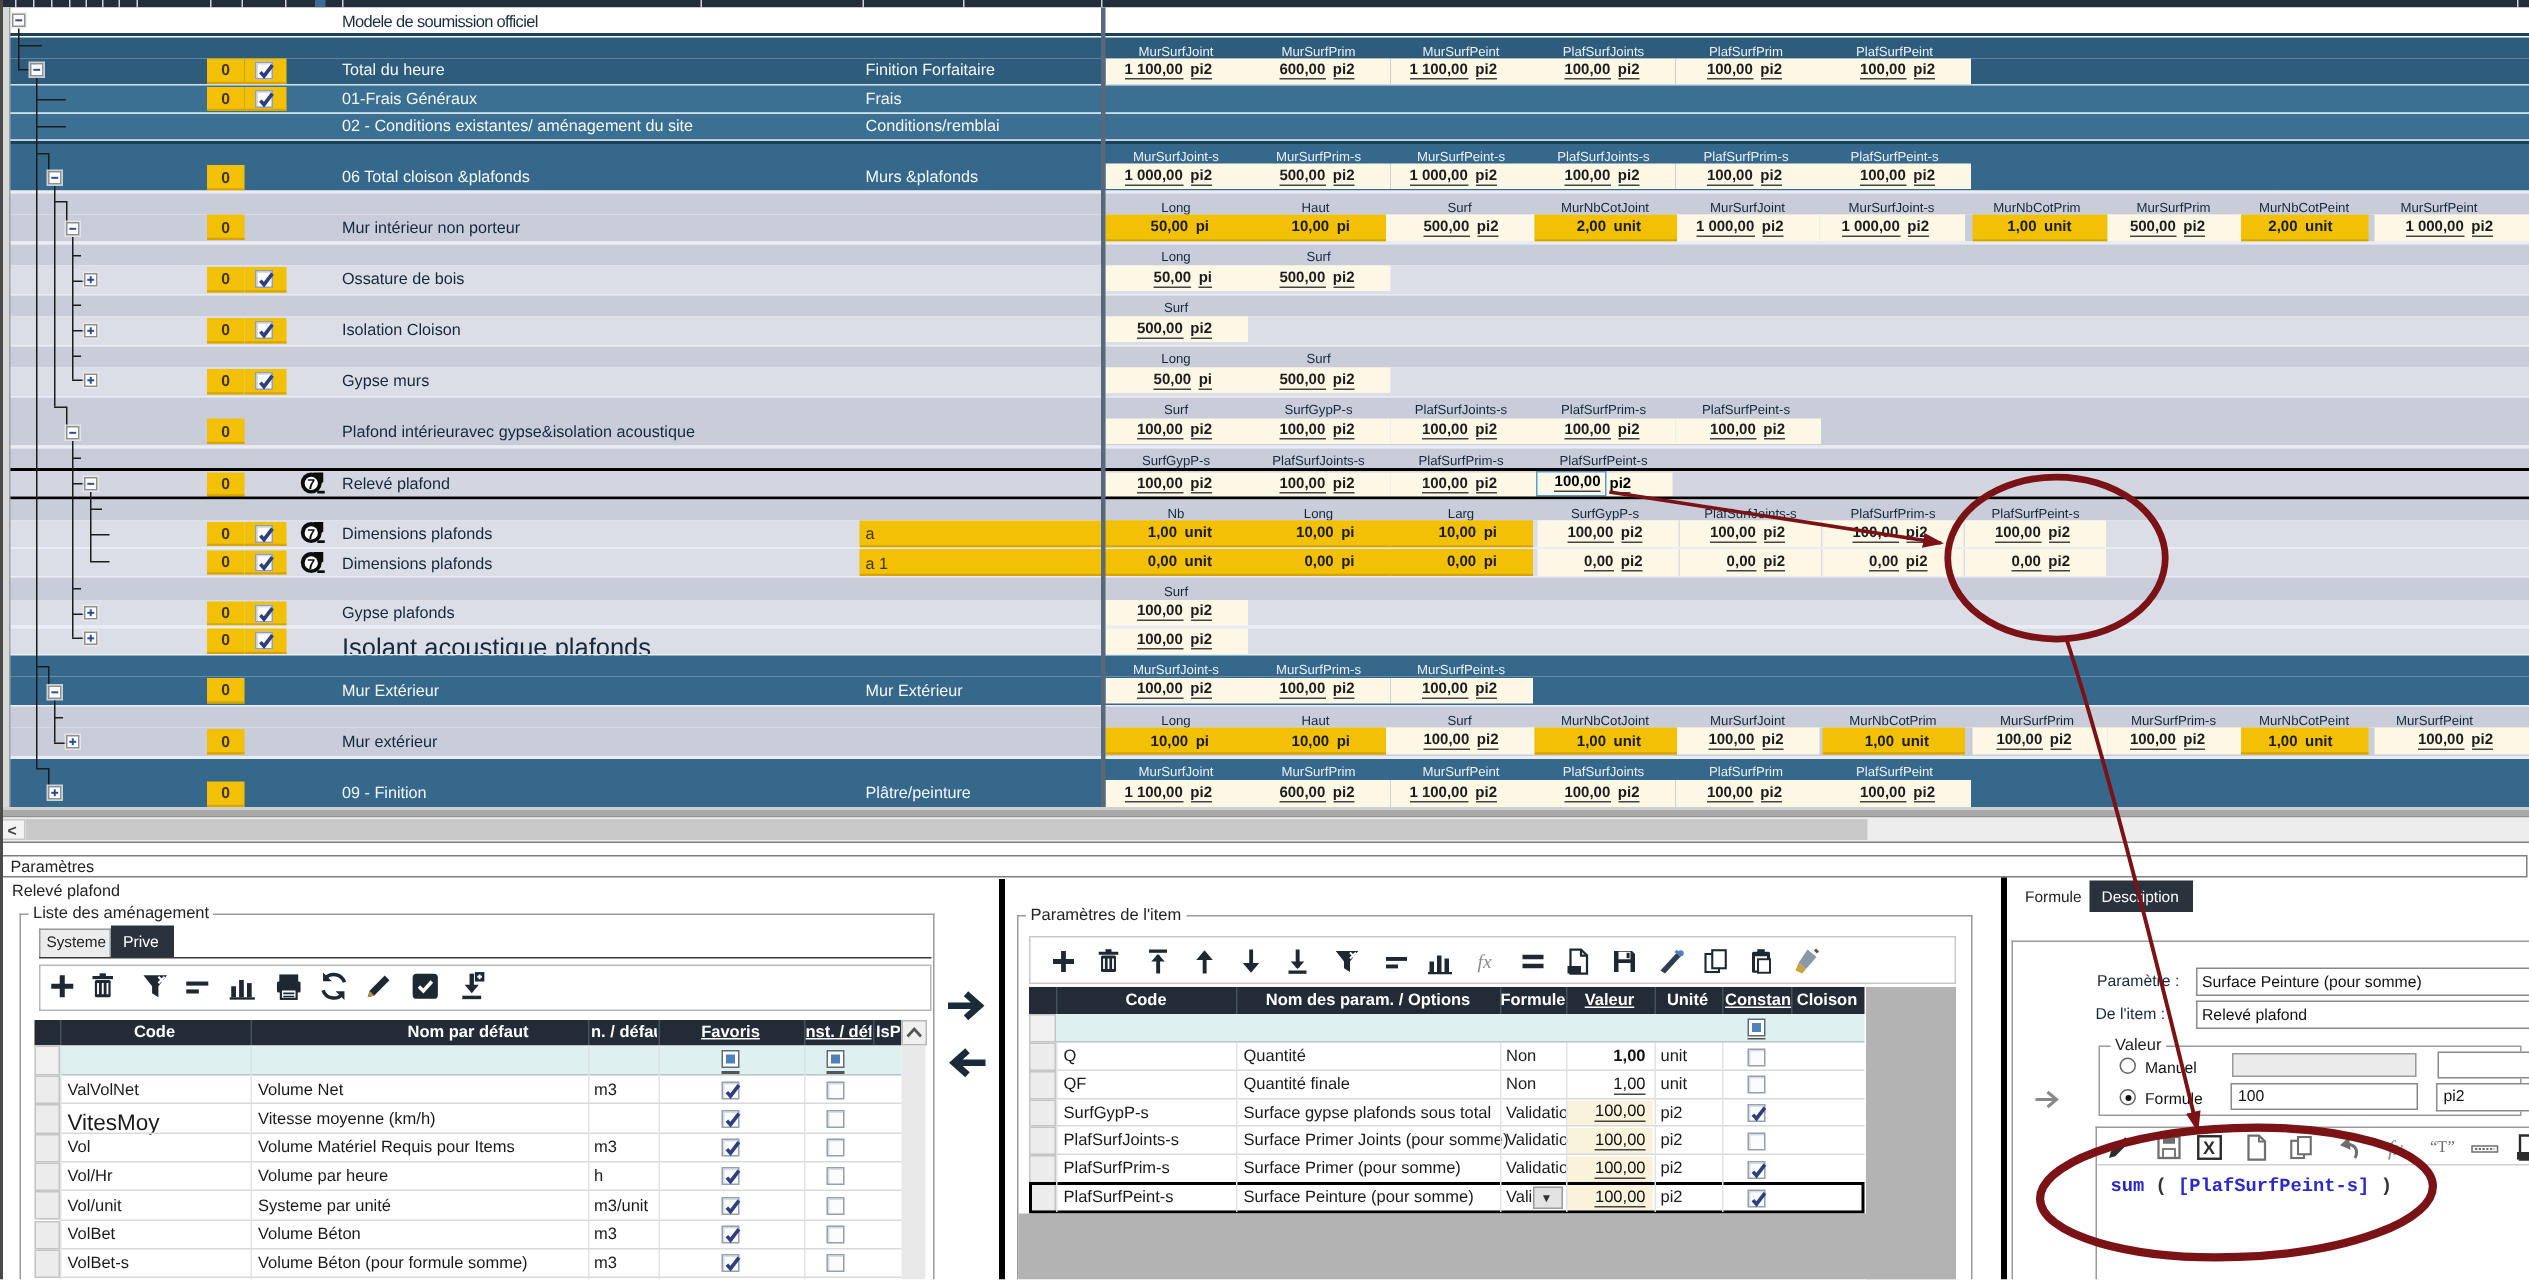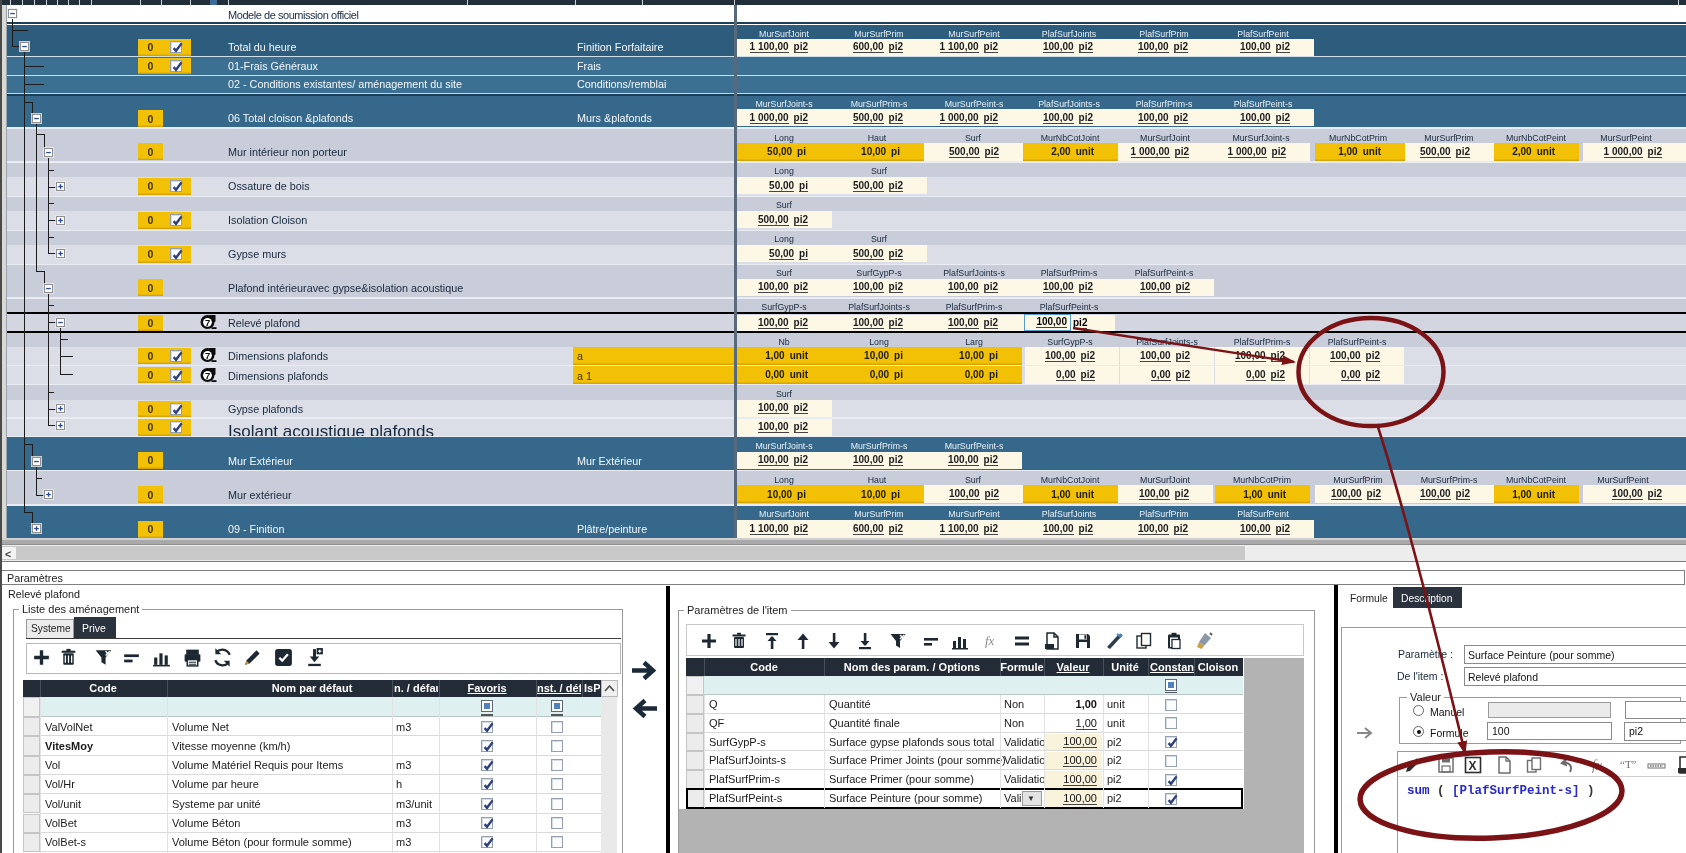--- a/index.html
+++ b/index.html
@@ -812,21 +812,21 @@
 <div style="left:172px;top:720.5px;font-size:11px;color:#1a1a1a;font-weight:400;white-space:nowrap;">Volume Net</div>
 <div style="left:396px;top:720.5px;font-size:11px;color:#1a1a1a;font-weight:400;white-space:nowrap;">m3</div>
 <div style="left:481px;top:720.5px;width:12px;height:12px;background:#fcfcfc;border:1px solid #94a0b0;box-shadow:inset 1px 1px 0 #d7dde5;">
     <svg width="12" height="12" style="overflow:visible">
       <path d="M2.6 6.1 L5 8.8 L10.6 1.4" stroke="#2e3f7e" stroke-width="2.4" fill="none"></path>
     </svg>
   </div>
 <div style="left:551px;top:720.5px;width:12px;height:12px;background:#fcfcfc;border:1px solid #94a0b0;box-shadow:inset 1px 1px 0 #d7dde5;"></div>
 <div style="left:40px;top:735.3px;width:561px;height:1px;background:#d9d9d9;"></div>
 <div style="left:23px;top:736.3px;width:17px;height:19.3px;background:#ececec;border:1px solid #c5c5c5"></div>
-<div style="left:45px;top:739.8px;font-size:11px;color:#1a1a1a;font-weight:700;white-space:nowrap;">VitesMoy</div>
+<div style="left:45px;top:739.8px;font-size:15px;color:#1a1a1a;font-weight:400;white-space:nowrap;">VitesMoy</div>
 <div style="left:172px;top:739.8px;font-size:11px;color:#1a1a1a;font-weight:400;white-space:nowrap;">Vitesse moyenne (km/h)</div>
 <div style="left:481px;top:739.8px;width:12px;height:12px;background:#fcfcfc;border:1px solid #94a0b0;box-shadow:inset 1px 1px 0 #d7dde5;">
     <svg width="12" height="12" style="overflow:visible">
       <path d="M2.6 6.1 L5 8.8 L10.6 1.4" stroke="#2e3f7e" stroke-width="2.4" fill="none"></path>
     </svg>
   </div>
 <div style="left:551px;top:739.8px;width:12px;height:12px;background:#fcfcfc;border:1px solid #94a0b0;box-shadow:inset 1px 1px 0 #d7dde5;"></div>
 <div style="left:40px;top:754.5999999999999px;width:561px;height:1px;background:#d9d9d9;"></div>
 <div style="left:23px;top:755.5999999999999px;width:17px;height:19.3px;background:#ececec;border:1px solid #c5c5c5"></div>
 <div style="left:45px;top:759.0999999999999px;font-size:11px;color:#1a1a1a;font-weight:400;white-space:nowrap;">Vol</div>

